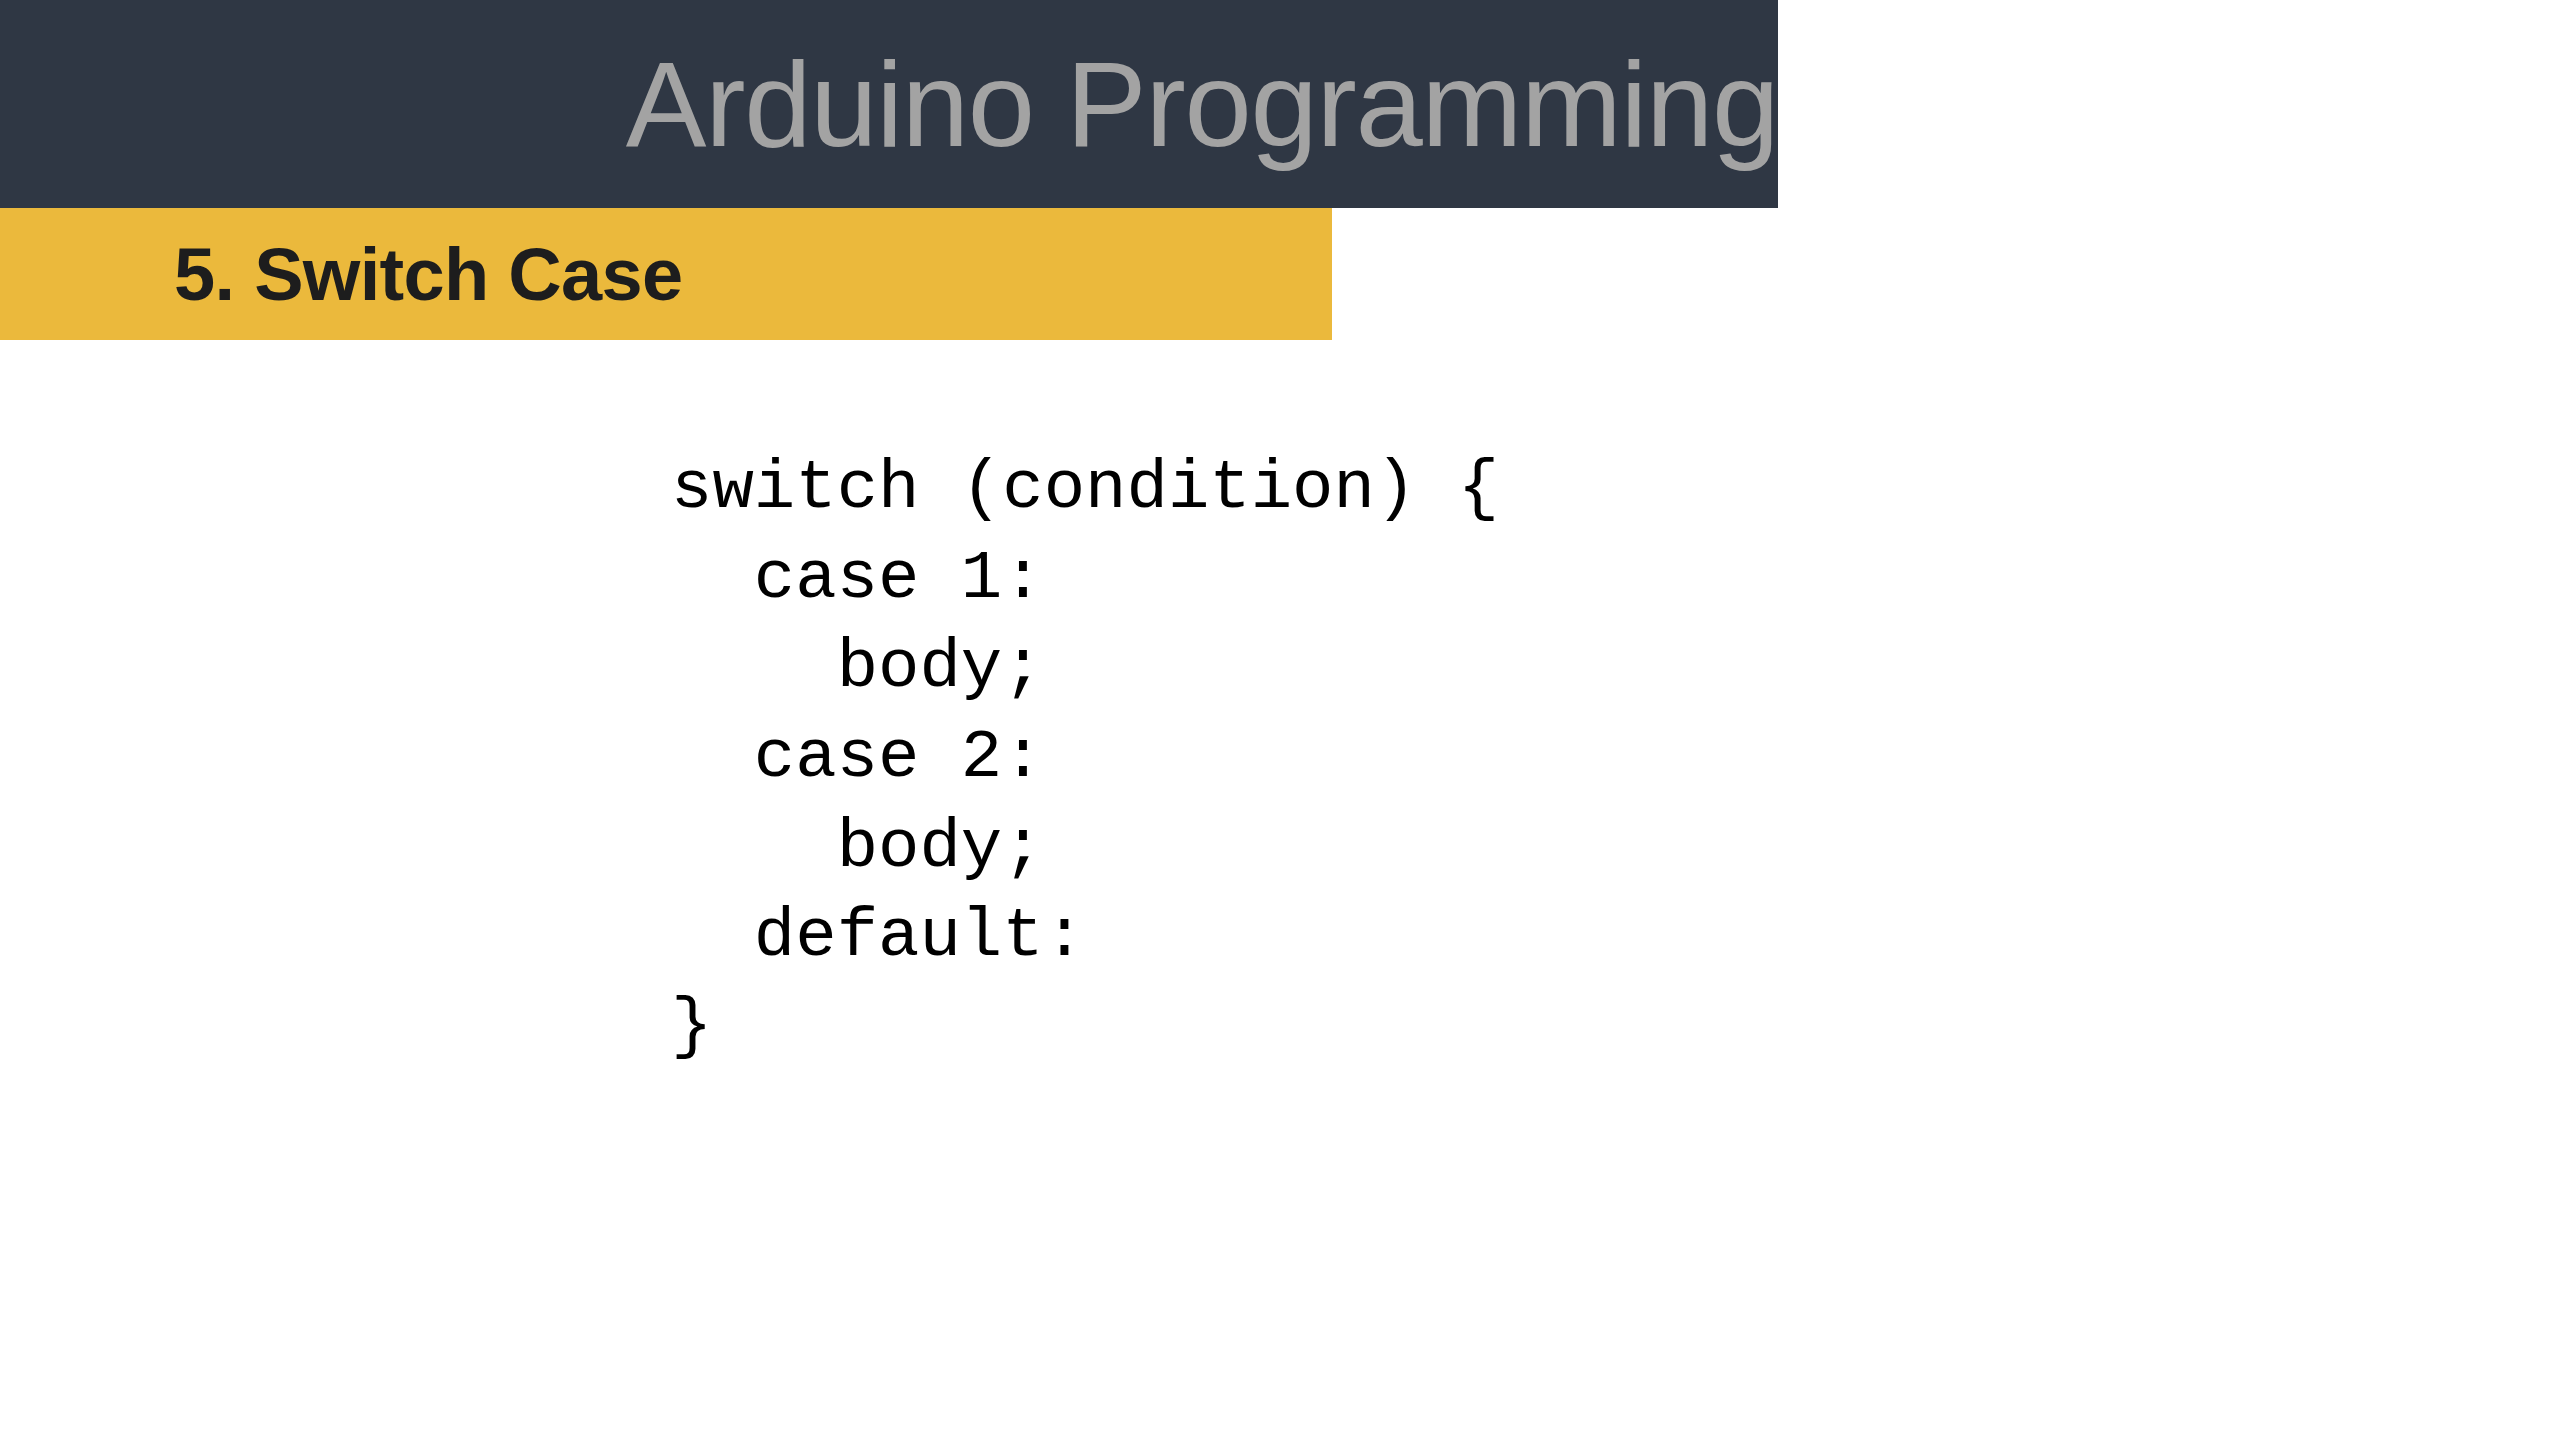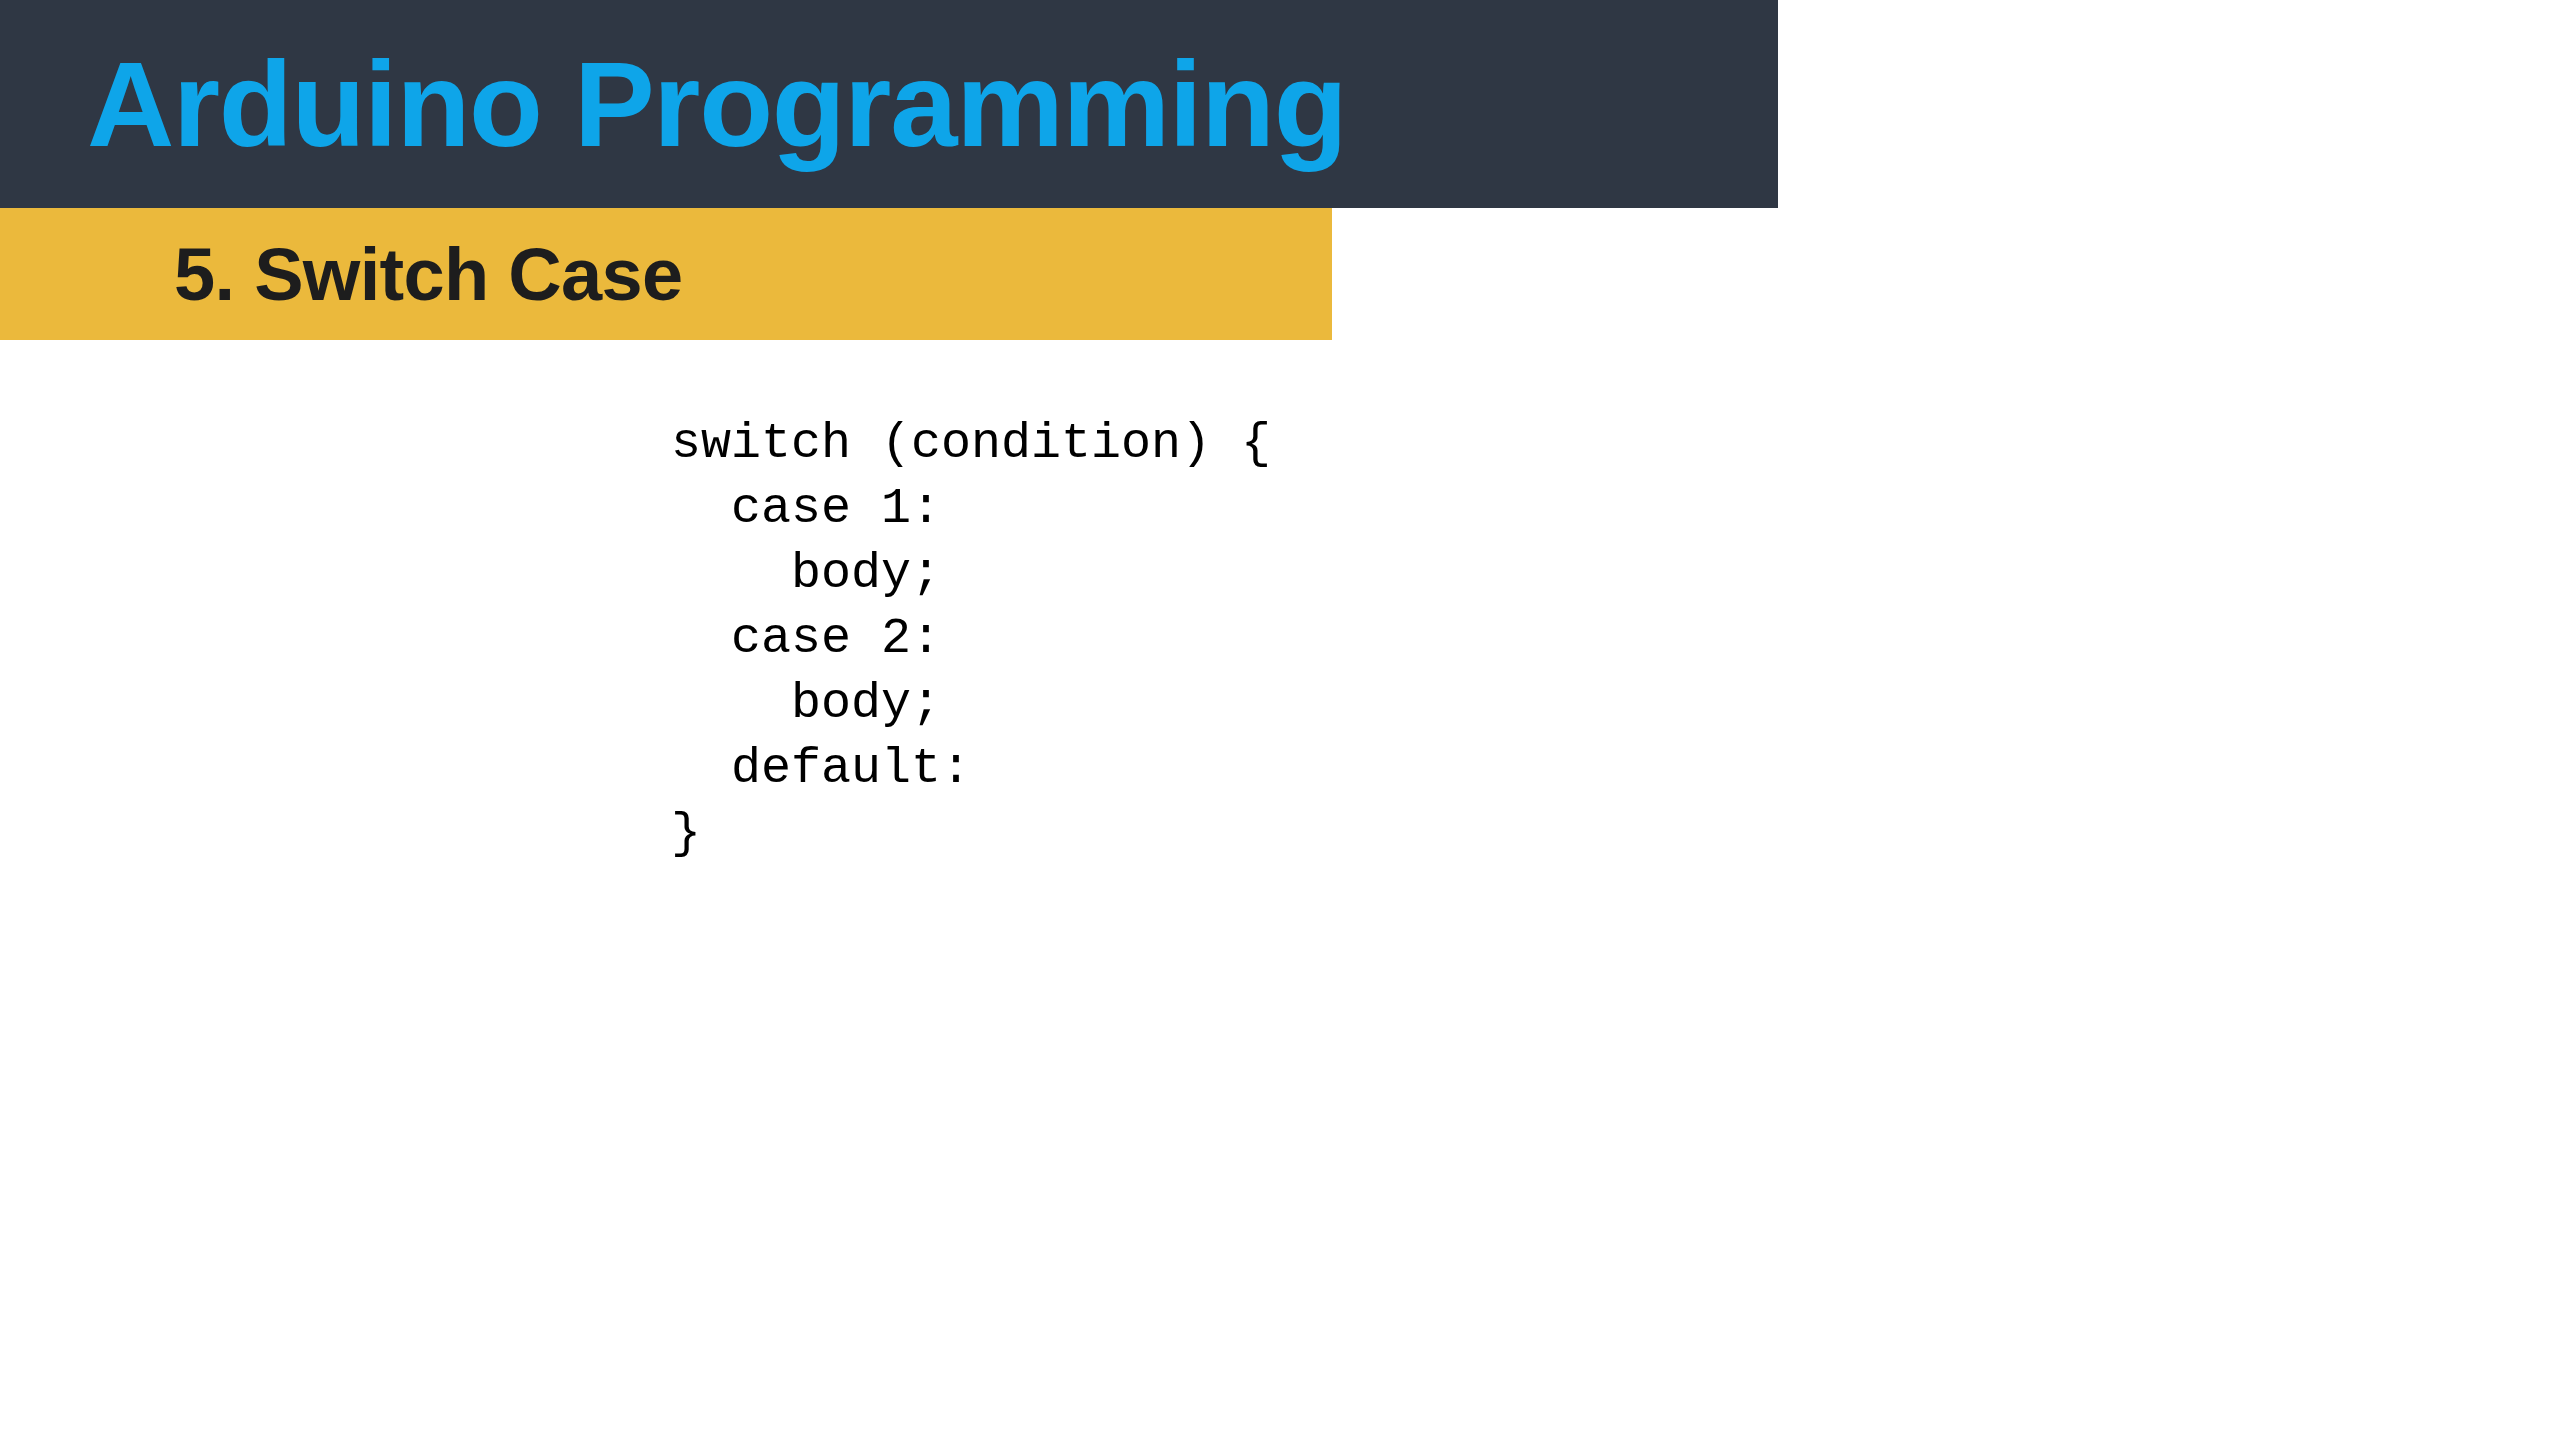--- a/index.html
+++ b/index.html
@@ -14,41 +14,42 @@
       font-family: -apple-system, BlinkMacSystemFont, "Segoe UI", Helvetica, Arial, sans-serif;
       position: relative;
       overflow: hidden;
     }
     .title-bar {
       background: #2f3744;
       width: 1778px;
       padding: 34px 0 34px 87px;
     }
     .title-bar h1 {
-      color: #0ea5e9;
+      color: #a3a3a3;
       font-size: 121px;
-      font-weight: 700;
+      font-weight: 400;
       letter-spacing: -1.3px;
+      text-align: right;
     }
     .subtitle-bar {
       background: #ebb93c;
       width: 1332px;
       padding: 23.5px 0 23.5px 174px;
     }
     .subtitle-bar h2 {
       color: #1d1d1d;
       font-size: 74px;
       font-weight: 600;
       letter-spacing: -0.7px;
     }
     .code-block {
-      margin-top: 71px;
+      margin-top: 105px;
       margin-left: 671px;
       font-family: "Courier New", Courier, monospace;
-      font-size: 50px;
+      font-size: 69px;
       line-height: 1.3;
       color: #000000;
       white-space: pre;
     }
   </style>
 </head>
 <body>
 
 <div class="title-bar">
   <h1>Arduino Programming</h1>

